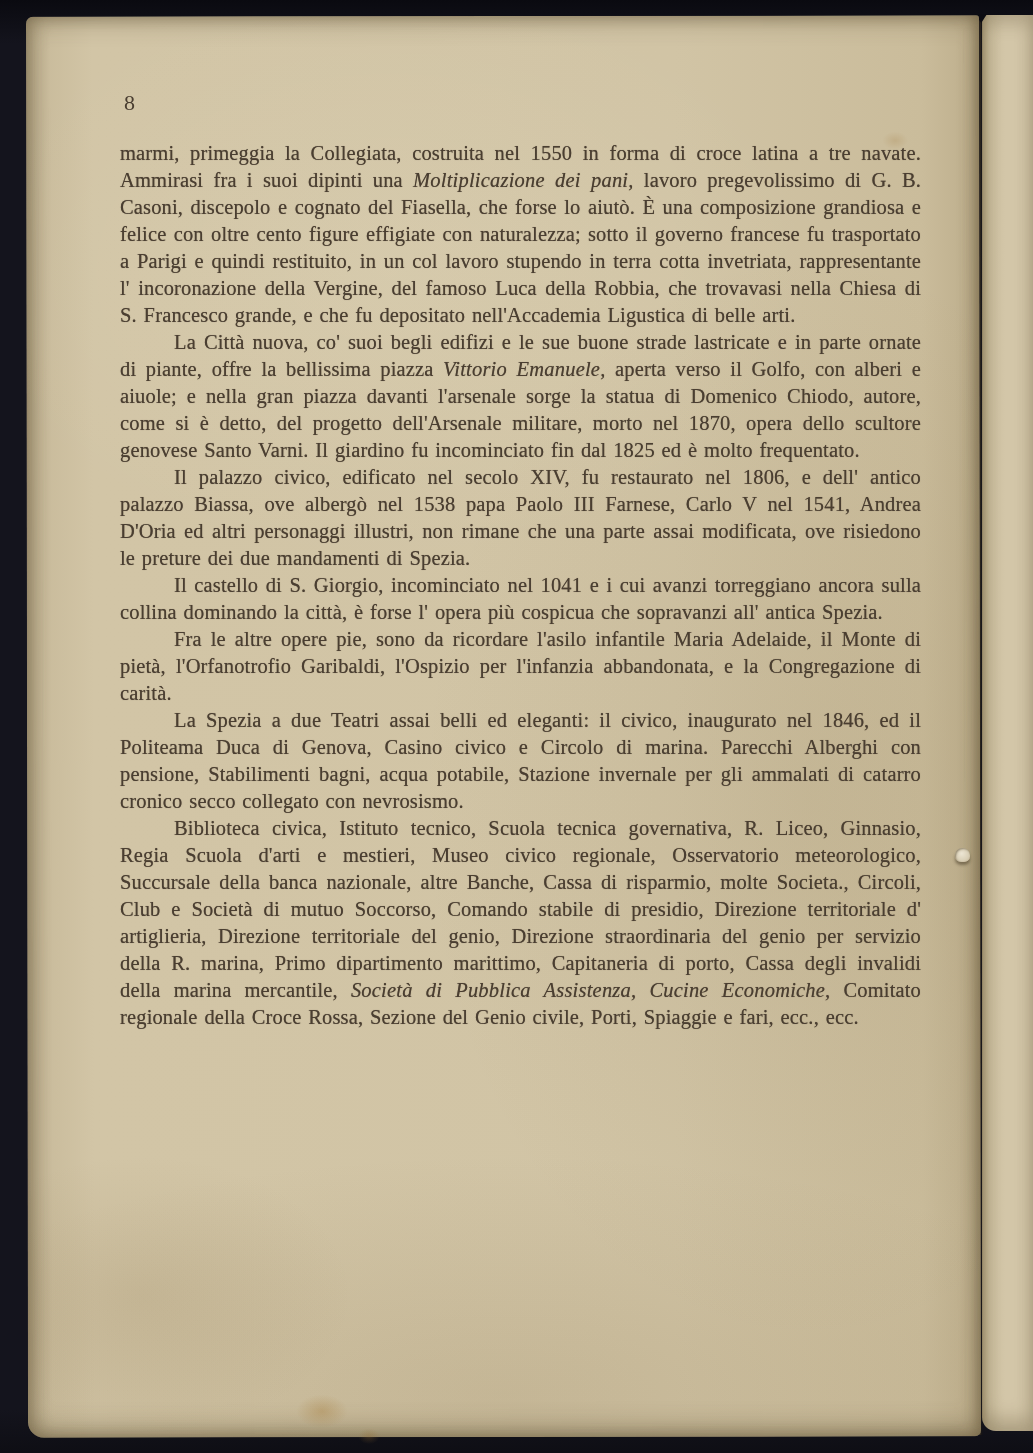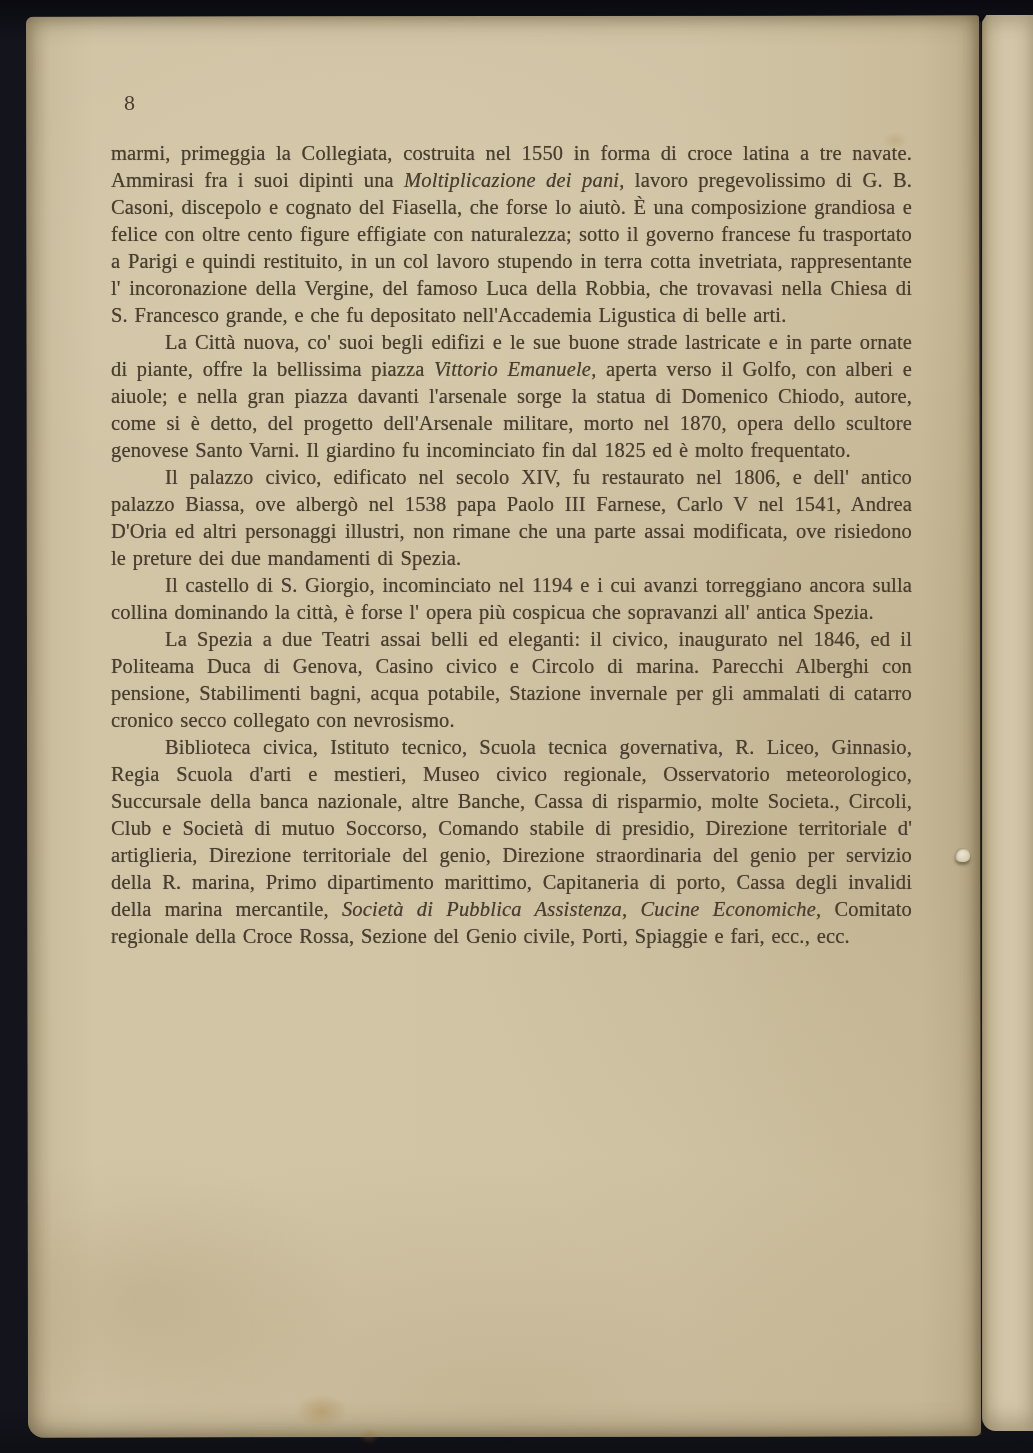--- a/index.html
+++ b/index.html
@@ -118,21 +118,21 @@
   .page-number {
     position: absolute;
     left: 124px;
     top: 90px;
     font-size: 22px;
     color: var(--ink);
     letter-spacing: 0.3px;
   }
   .text-block {
     position: absolute;
-    left: 111px;
+    left: 120px;
     top: 140px;
     width: 801px;
     color: var(--ink);
   }
   .text-block p.para {
     margin: 0;
     font-size: 20.5px;
     line-height: 27px;
     text-align: justify;
     letter-spacing: 0.15px;
@@ -157,17 +157,18 @@
   </div>
 
   <div class="page-hole"></div>
 
   <div class="page-number">8</div>
 
   <div class="text-block">
       <p class="para"><span>marmi, primeggia la Collegiata, costruita nel 1550 in forma di croce latina a tre navate. Ammirasi fra i suoi dipinti una </span><i>Moltiplicazione dei pani,</i><span> lavoro pregevolissimo di G. B. Casoni, discepolo e cognato del Fiasella, che forse lo aiutò. È una composizione grandiosa e felice con oltre cento figure effigiate con naturalezza; sotto il governo francese fu trasportato a Parigi e quindi restituito, in un col lavoro stupendo in terra cotta invetriata, rappresentante l' incoronazione della Vergine, del famoso Luca della Robbia, che trovavasi nella Chiesa di S. Francesco grande, e che fu depositato nell'Accademia Ligustica di belle arti.</span></p>
       <p class="para indent"><span>La Città nuova, co' suoi begli edifizi e le sue buone strade lastricate e in parte ornate di piante, offre la bellissima piazza </span><i>Vittorio Emanuele,</i><span> aperta verso il Golfo, con alberi e aiuole; e nella gran piazza davanti l'arsenale sorge la statua di Domenico Chiodo, autore, come si è detto, del progetto dell'Arsenale militare, morto nel 1870, opera dello scultore genovese Santo Varni. Il giardino fu incominciato fin dal 1825 ed è molto frequentato.</span></p>
       <p class="para indent"><span>Il palazzo civico, edificato nel secolo XIV, fu restaurato nel 1806, e dell' antico palazzo Biassa, ove albergò nel 1538 papa Paolo III Farnese, Carlo V nel 1541, Andrea D'Oria ed altri personaggi illustri, non rimane che una parte assai modificata, ove risiedono le preture dei due mandamenti di Spezia.</span></p>
-      <p class="para indent"><span>Il castello di S. Giorgio, incominciato nel 1194 e i cui avanzi torreggiano ancora sulla collina dominando la città, è forse l' opera più cospicua che sopravanzi all' antica Spezia.</span></p>
+      <p class="para indent"><span>Il castello di S. Giorgio, incominciato nel 1041 e i cui avanzi torreggiano ancora sulla collina dominando la città, è forse l' opera più cospicua che sopravanzi all' antica Spezia.</span></p>
+      <p class="para indent"><span>Fra le altre opere pie, sono da ricordare l'asilo infantile Maria Adelaide, il Monte di pietà, l'Orfanotrofio Garibaldi, l'Ospizio per l'infanzia abbandonata, e la Congregazione di carità.</span></p>
       <p class="para indent"><span>La Spezia a due Teatri assai belli ed eleganti: il civico, inaugurato nel 1846, ed il Politeama Duca di Genova, Casino civico e Circolo di marina. Parecchi Alberghi con pensione, Stabilimenti bagni, acqua potabile, Stazione invernale per gli ammalati di catarro cronico secco collegato con nevrosismo.</span></p>
       <p class="para indent"><span>Biblioteca civica, Istituto tecnico, Scuola tecnica governativa, R. Liceo, Ginnasio, Regia Scuola d'arti e mestieri, Museo civico regionale, Osservatorio meteorologico, Succursale della banca nazionale, altre Banche, Cassa di risparmio, molte Societa., Circoli, Club e Società di mutuo Soccorso, Comando stabile di presidio, Direzione territoriale d' artiglieria, Direzione territoriale del genio, Direzione straordinaria del genio per servizio della R. marina, Primo dipartimento marittimo, Capitaneria di porto, Cassa degli invalidi della marina mercantile, </span><i>Società di Pubblica Assistenza, Cucine Economiche,</i><span> Comitato regionale della Croce Rossa, Sezione del Genio civile, Porti, Spiaggie e fari, ecc., ecc.</span></p>
     </div>
 </div>
 
 </body></html>

